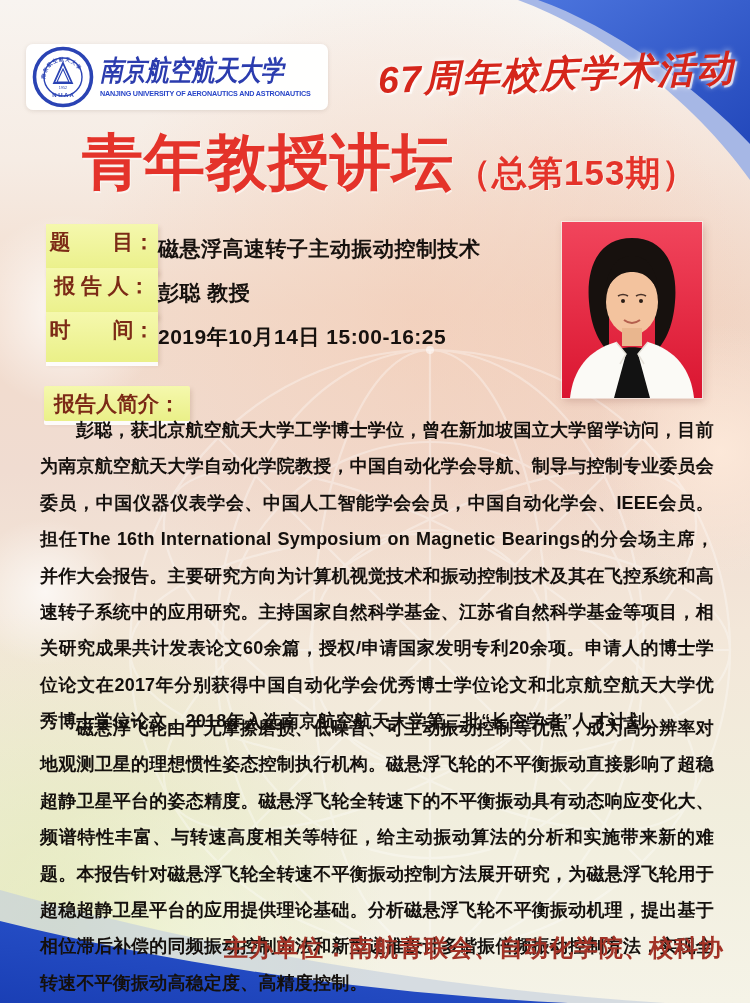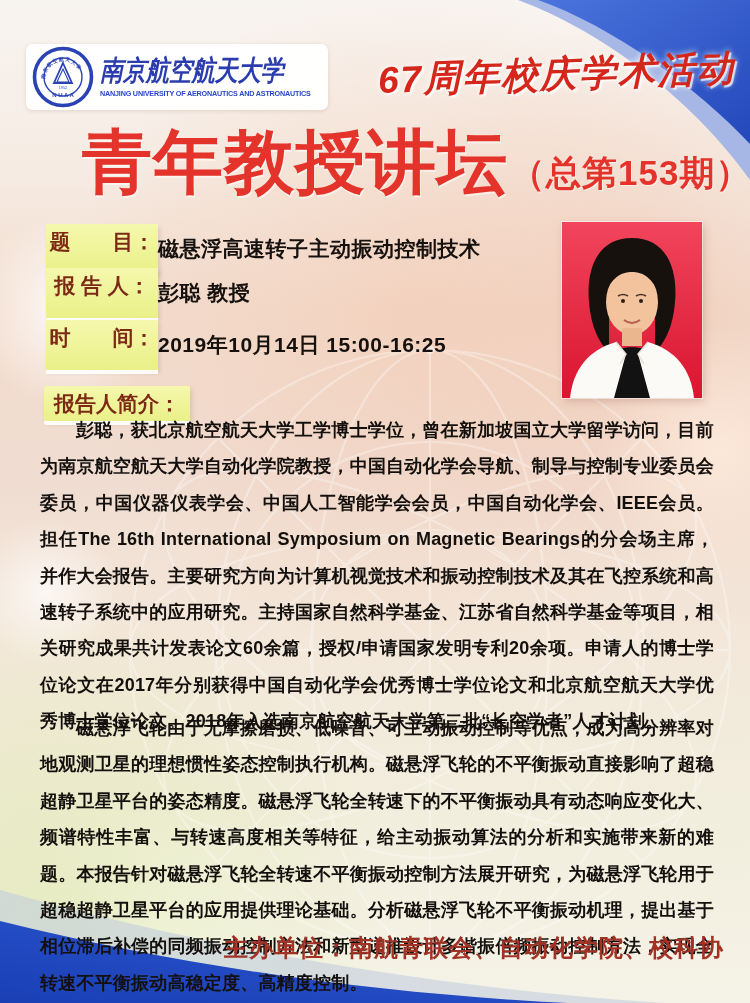--- a/index.html
+++ b/index.html
@@ -39,21 +39,21 @@
     position:absolute; left:378px; top:50px; width:340px;
     font-size:37px; font-weight:bold; font-style:italic; color:#d5261b;
     letter-spacing:2px; white-space:nowrap; transform:rotate(-2deg);
     text-shadow:0 0 6px rgba(255,255,255,.95), 2px 2px 1px rgba(255,255,255,.75);
   }
   .main-title{
     position:absolute; left:82px; top:120px; display:flex; align-items:flex-start;
     color:#e4332a; white-space:nowrap;
   }
   .title-main{
-    font-size:70px; font-weight:900; letter-spacing:1px; line-height:84px;
+    font-size:61px; font-weight:900; letter-spacing:1px; line-height:84px;
     text-shadow:1px 2px 0 rgba(255,255,255,.55);
     text-align:center;
   }
   .title-issue{
     font-size:35px; font-weight:900; letter-spacing:1px; margin:30px 0 0 2px;
     text-shadow:1px 1px 0 rgba(255,255,255,.55);
   }
   
   .info-row{position:absolute; left:46px; display:flex; align-items:center;}
   .field-label{
@@ -160,21 +160,21 @@
   </div>
 
   <div class="info-row" style="top:224px">
     <span class="field-label">题　　目：</span>
     <span class="field-value">磁悬浮高速转子主动振动控制技术</span>
   </div>
   <div class="info-row" style="top:268px">
     <span class="field-label">报 告 人：</span>
     <span class="field-value">彭聪  教授</span>
   </div>
-  <div class="info-row" style="top:320px">
+  <div class="info-row" style="top:312px">
     <span class="field-label">时　　间：</span>
     <span class="field-value">2019年10月14日  15:00-16:25</span>
   </div>
   <div class="info-row" style="top:353px">
   </div>
 
   <svg class="speaker-photo" viewBox="0 0 140 176">
     <defs>
       <linearGradient id="photoRed" x1="0" y1="0" x2="0" y2="1">
         <stop offset="0" stop-color="#f1455c"></stop>

